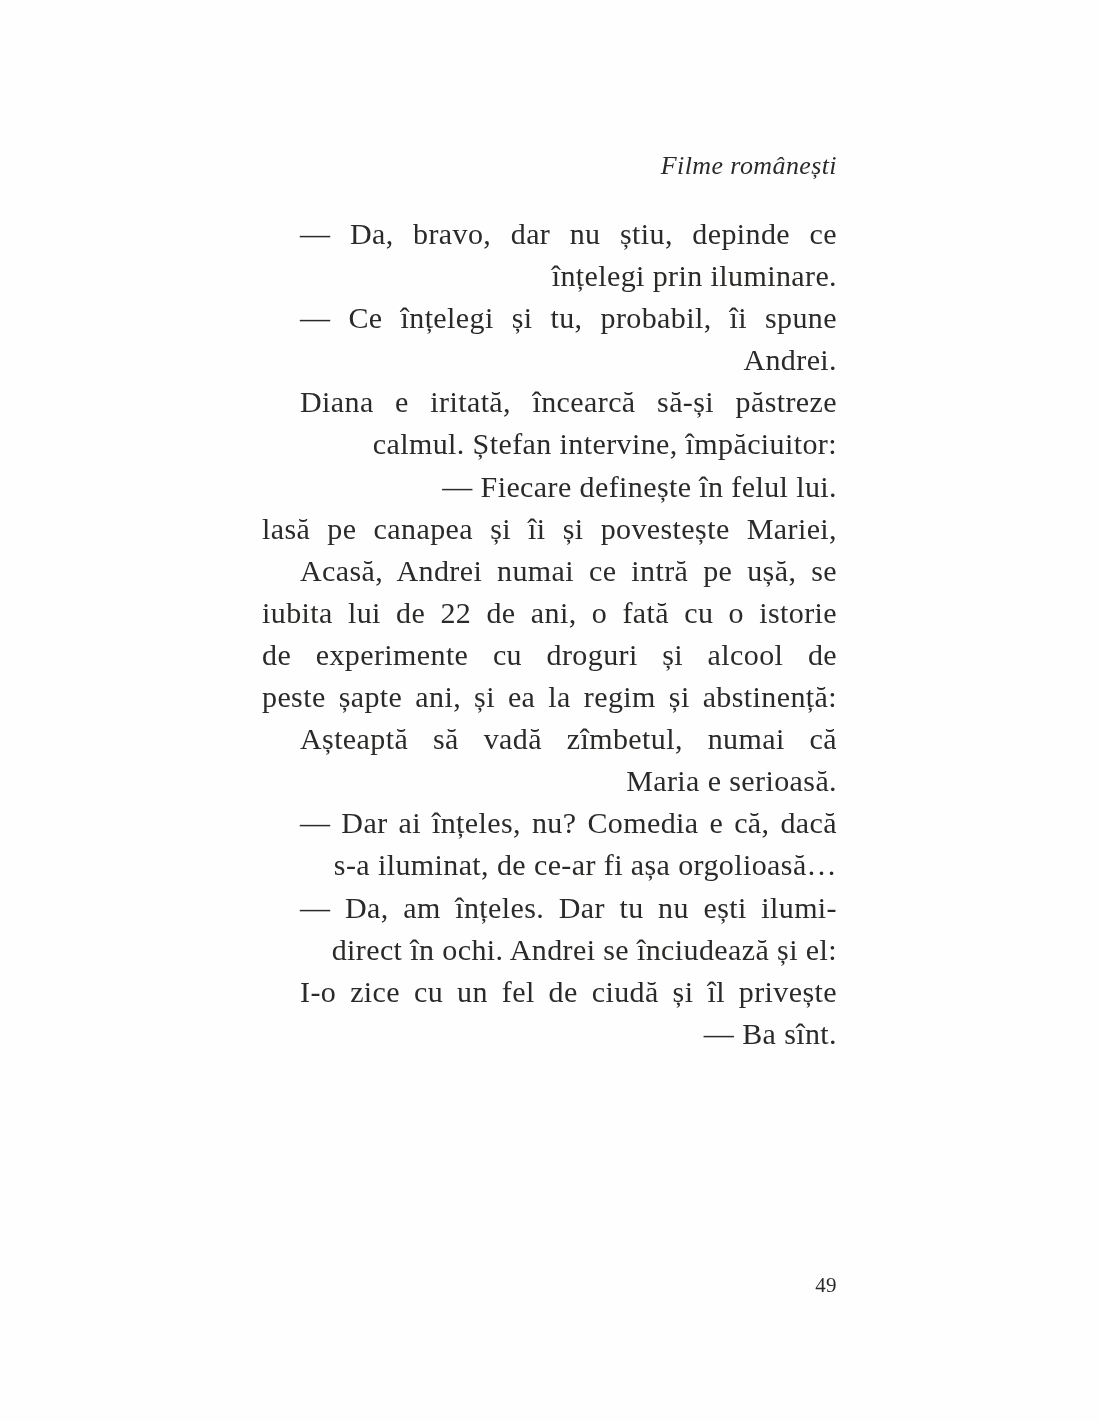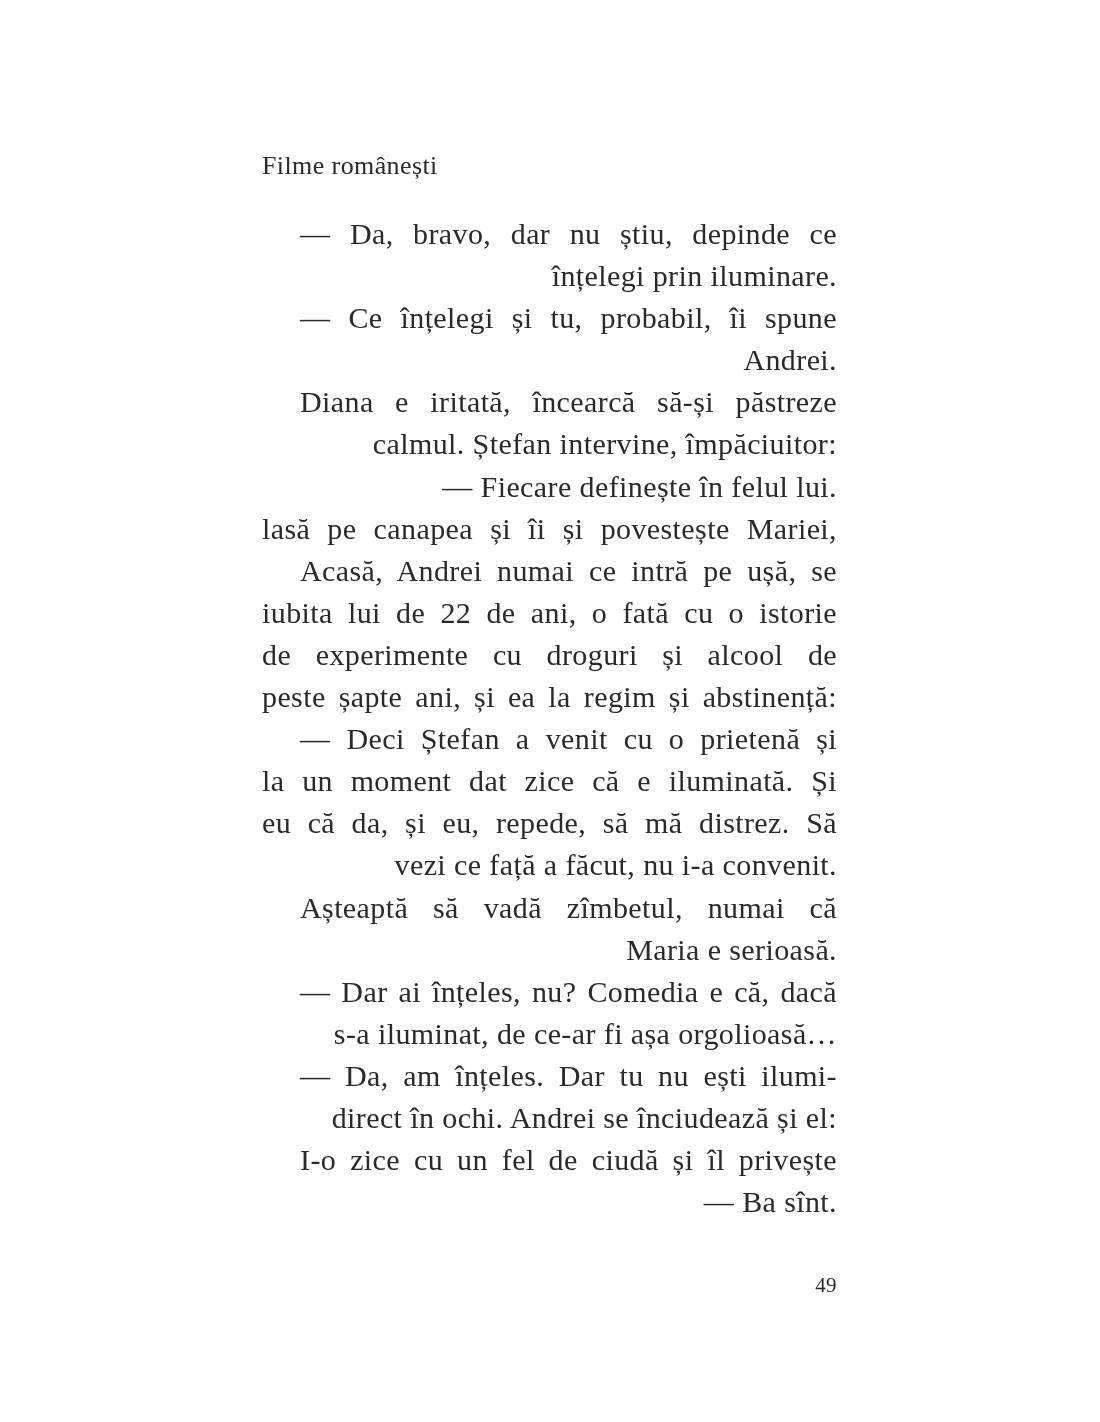--- a/index.html
+++ b/index.html
@@ -14,21 +14,22 @@
     background: #fefefe;
     font-family: "Liberation Serif", "DejaVu Serif", serif;
     color: #2b2a28;
     overflow: hidden;
   }
   .running-header {
     position: absolute;
     top: 151px;
     left: 262px;
     width: 575px;
-    text-align: left;
+    text-align: right;
+    font-style: italic;
     font-size: 26px;
     letter-spacing: 0.4px;
     white-space: nowrap;
   }
   .body-text {
     position: absolute;
     top: 201px;
     left: 262px;
     width: 575px;
     font-size: 30px;
@@ -86,26 +87,20 @@
         <div class="line indent">— Fiecare definește în felul lui.</div>
       </div>
       <div class="paragraph">
         <div class="line justify">lasă pe canapea și îi și povestește Mariei,</div>
         <div class="line justify indent">Acasă, Andrei numai ce intră pe ușă, se</div>
         <div class="line justify">iubita lui de 22 de ani, o fată cu o istorie</div>
         <div class="line justify">de experimente cu droguri și alcool de</div>
         <div class="line justify">peste șapte ani, și ea la regim și abstinență:</div>
       </div>
       <div class="paragraph">
-        <div class="line justify indent">— Deci Ștefan a venit cu o prietenă și</div>
-        <div class="line justify">la un moment dat zice că e iluminată. Și</div>
-        <div class="line justify">eu că da, și eu, repede, să mă distrez. Să</div>
-        <div class="line">vezi ce față a făcut, nu i-a convenit.</div>
-      </div>
-      <div class="paragraph">
         <div class="line justify indent">Așteaptă să vadă zîmbetul, numai că</div>
         <div class="line">Maria e serioasă.</div>
       </div>
       <div class="paragraph">
         <div class="line justify indent">— Dar ai înțeles, nu? Comedia e că, dacă</div>
         <div class="line">s-a iluminat, de ce-ar fi așa orgolioasă…</div>
       </div>
       <div class="paragraph">
         <div class="line justify indent">— Da, am înțeles. Dar tu nu ești ilumi-</div>
       </div>

